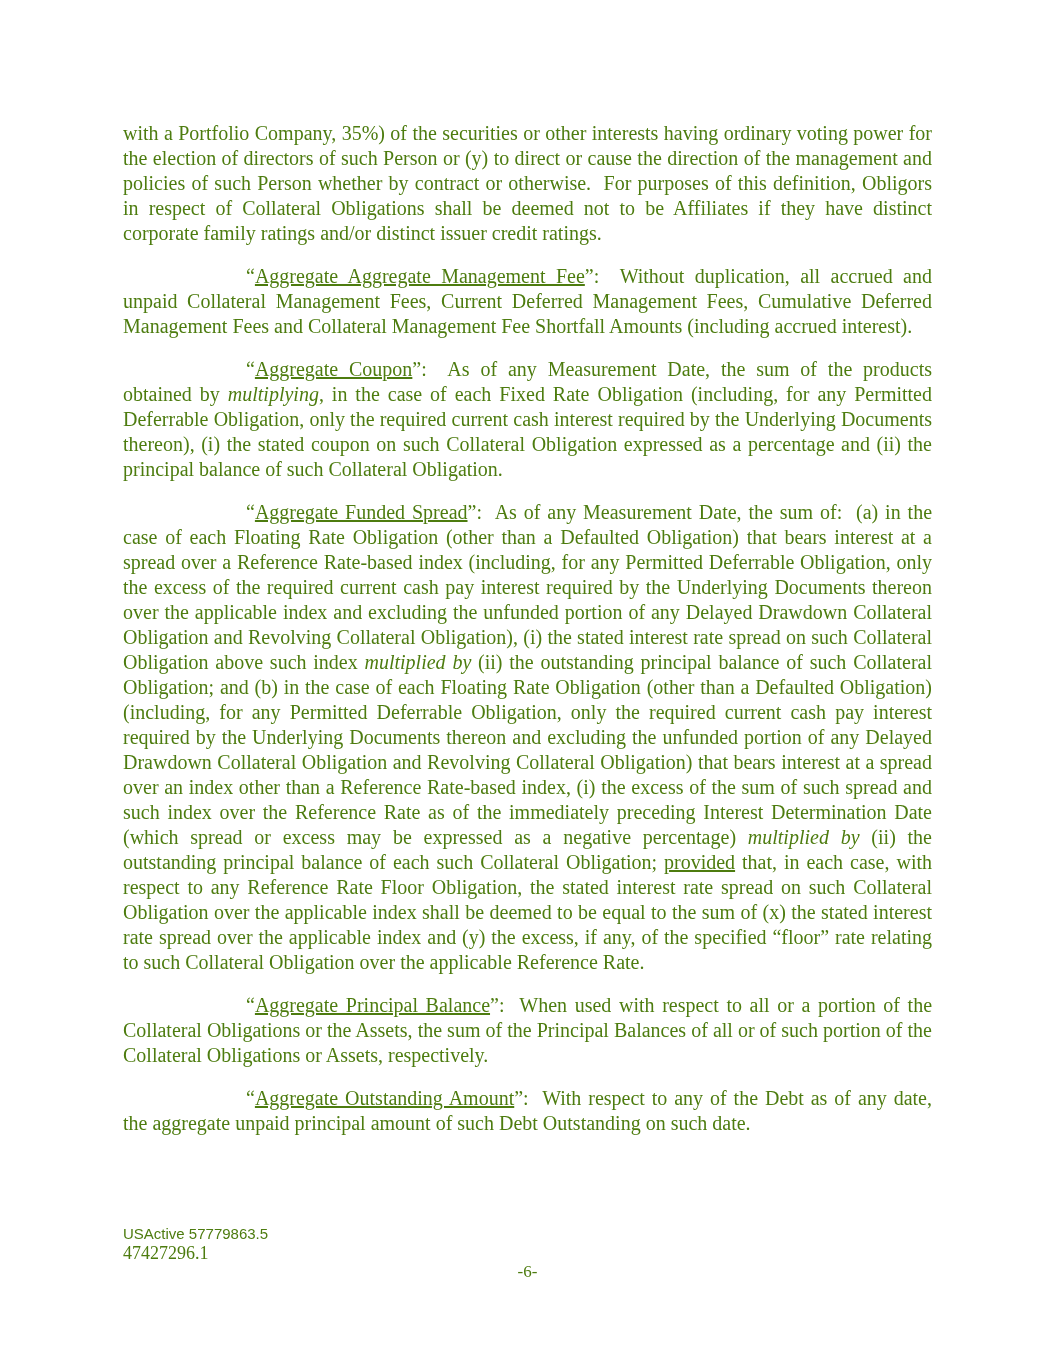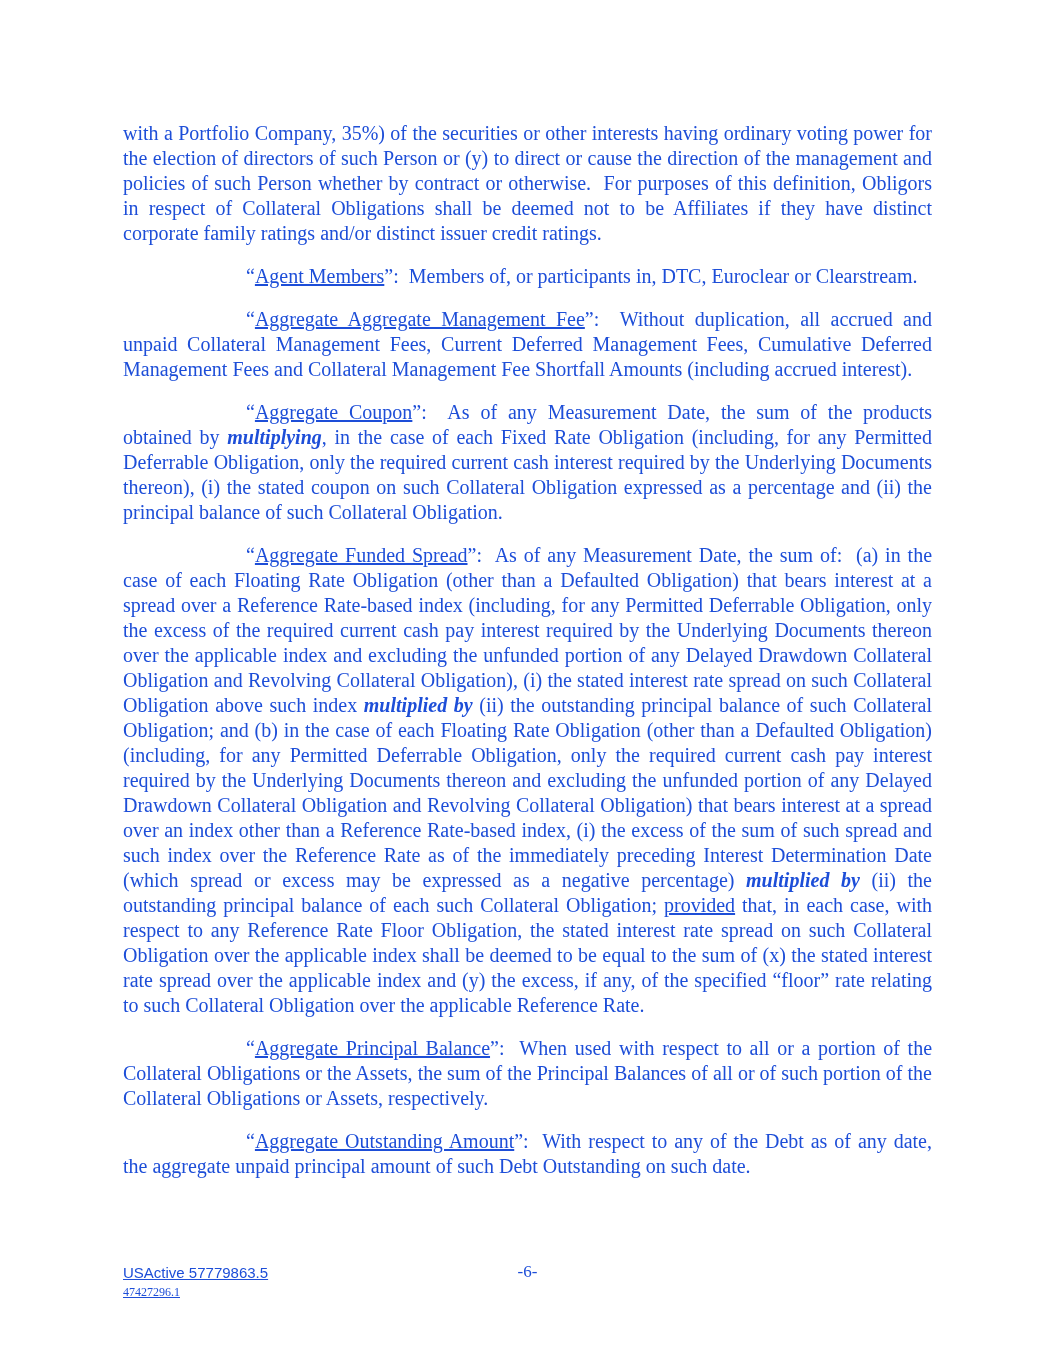--- a/index.html
+++ b/index.html
@@ -5,75 +5,73 @@
   html, body {
     margin: 0;
     padding: 0;
     background: #ffffff;
   }
   .page {
     position: relative;
     width: 1055px;
     height: 1365px;
     background: #ffffff;
-    color: #1d4ed8;
+    color: #4d7c0f;
     font-family: "Liberation Serif", serif;
     overflow: hidden;
   }
   .content {
     position: absolute;
     left: 123px;
     top: 121px;
     width: 809px;
     font-size: 20px;
     line-height: 25px;
     text-align: justify;
   }
   .para {
     margin: 0 0 18px 0;
   }
   .para.indent {
     text-indent: 123px;
   }
-  .run-i { font-style: italic; font-weight: bold; }
+  .run-i { font-style: italic; }
   .run-u { text-decoration: underline; }
   .footer-left {
     position: absolute;
     left: 123px;
-    top: 1263px;
-    text-decoration: underline;
+    top: 1224px;
   }
   .footer-id1 {
     font-family: "Liberation Sans", sans-serif;
     font-size: 15px;
     line-height: 20px;
   }
   .footer-id2 {
     font-family: "Liberation Serif", serif;
-    font-size: 12px;
+    font-size: 18px;
     line-height: 19px;
   }
   .page-number {
     position: absolute;
     top: 1262px;
     left: 0;
     width: 1055px;
     text-align: center;
     font-family: "Liberation Serif", serif;
     font-size: 17px;
     line-height: 20px;
   }
 </style>
 </head>
 <body>
 
 <div class="page">
   <div class="content">
       <p class="para"><span>with a Portfolio Company, 35%) of the securities or other interests having ordinary voting power for the election of directors of such Person or (y) to direct or cause the direction of the management and policies of such Person whether by contract or otherwise.&nbsp; For purposes of this definition, Obligors in respect of Collateral Obligations shall be deemed not to be Affiliates if they have distinct corporate family ratings and/or distinct issuer credit ratings.</span></p>
-      <p class="para indent"><span>“</span><span class="run-u">Agent Members</span><span>”:&nbsp; Members of, or participants in, DTC, Euroclear or Clearstream.</span></p>
       <p class="para indent"><span>“</span><span class="run-u">Aggregate Aggregate Management Fee</span><span>”:&nbsp; Without duplication, all accrued and unpaid Collateral Management Fees, Current Deferred Management Fees, Cumulative Deferred Management Fees and Collateral Management Fee Shortfall Amounts (including accrued interest).</span></p>
       <p class="para indent"><span>“</span><span class="run-u">Aggregate Coupon</span><span>”:&nbsp; As of any Measurement Date, the sum of the products obtained by </span><span class="run-i">multiplying</span><span>, in the case of each Fixed Rate Obligation (including, for any Permitted Deferrable Obligation, only the required current cash interest required by the Underlying Documents thereon), (i) the stated coupon on such Collateral Obligation expressed as a percentage and (ii) the principal balance of such Collateral Obligation.</span></p>
       <p class="para indent"><span>“</span><span class="run-u">Aggregate Funded Spread</span><span>”:&nbsp; As of any Measurement Date, the sum of:&nbsp; (a) in the case of each Floating Rate Obligation (other than a Defaulted Obligation) that bears interest at a spread over a Reference Rate-based index (including, for any Permitted Deferrable Obligation, only the excess of the required current cash pay interest required by the Underlying Documents thereon over the applicable index and excluding the unfunded portion of any Delayed Drawdown Collateral Obligation and Revolving Collateral Obligation), (i) the stated interest rate spread on such Collateral Obligation above such index </span><span class="run-i">multiplied by</span><span> (ii) the outstanding principal balance of such Collateral Obligation; and (b) in the case of each Floating Rate Obligation (other than a Defaulted Obligation) (including, for any Permitted Deferrable Obligation, only the required current cash pay interest required by the Underlying Documents thereon and excluding the unfunded portion of any Delayed Drawdown Collateral Obligation and Revolving Collateral Obligation) that bears interest at a spread over an index other than a Reference Rate-based index, (i) the excess of the sum of such spread and such index over the Reference Rate as of the immediately preceding Interest Determination Date (which spread or excess may be expressed as a negative percentage) </span><span class="run-i">multiplied by</span><span> (ii) the outstanding principal balance of each such Collateral Obligation; </span><span class="run-u">provided</span><span> that, in each case, with respect to any Reference Rate Floor Obligation, the stated interest rate spread on such Collateral Obligation over the applicable index shall be deemed to be equal to the sum of (x) the stated interest rate spread over the applicable index and (y) the excess, if any, of the specified “floor” rate relating to such Collateral Obligation over the applicable Reference Rate.</span></p>
       <p class="para indent"><span>“</span><span class="run-u">Aggregate Principal Balance</span><span>”:&nbsp; When used with respect to all or a portion of the Collateral Obligations or the Assets, the sum of the Principal Balances of all or of such portion of the Collateral Obligations or Assets, respectively.</span></p>
       <p class="para indent"><span>“</span><span class="run-u">Aggregate Outstanding Amount</span><span>”:&nbsp; With respect to any of the Debt as of any date, the aggregate unpaid principal amount of such Debt Outstanding on such date.</span></p>
     </div>
 
   <div class="footer-left">
     <div class="footer-id1">USActive 57779863.5</div>
     <div class="footer-id2">47427296.1</div>

